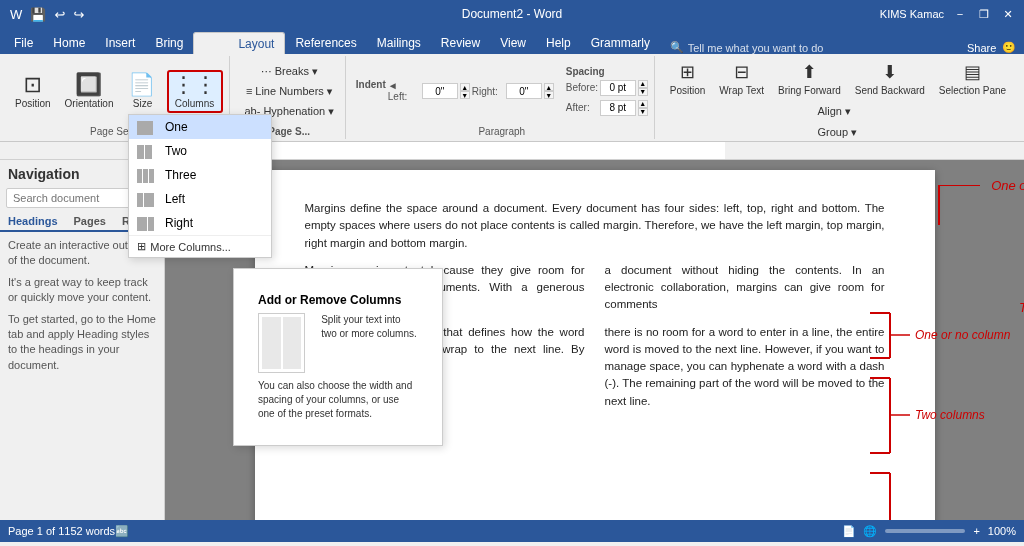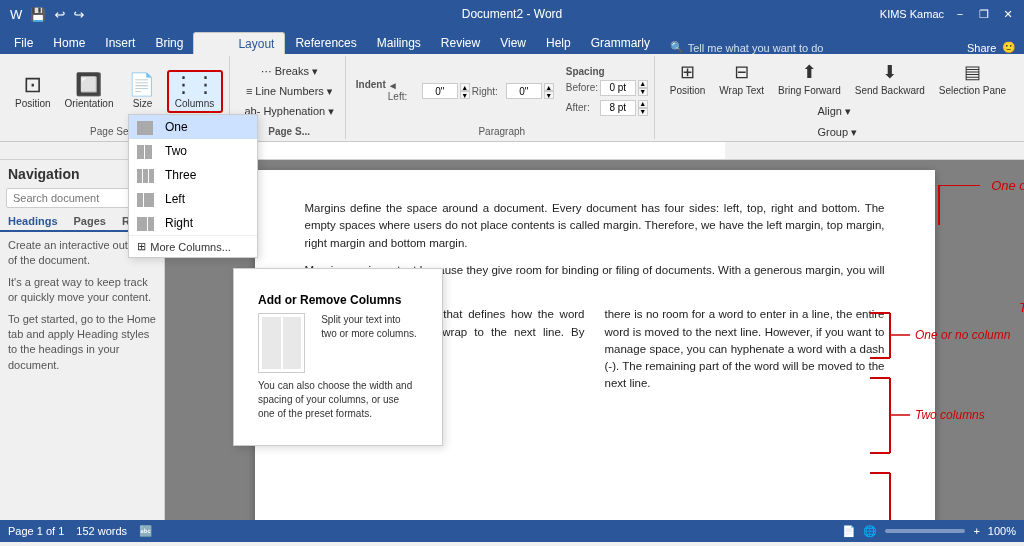--- a/index.html
+++ b/index.html
@@ -98,21 +98,21 @@
     .indent-label { width: 32px; color: #555; font-size: 10px; }
     .indent-input { width: 36px; height: 16px; border: 1px solid #ccc; font-size: 10px; padding: 0 2px; text-align: center; }
     .spinner-btns { display: flex; flex-direction: column; }
     .spin-btn { width: 10px; height: 8px; font-size: 7px; border: 1px solid #ccc; background: #f5f5f5; cursor: pointer; display: flex; align-items: center; justify-content: center; }
 
     
     .columns-dropdown {
       position: absolute;
       top: 114px;
       left: 128px;
-      width: 130px;
+      width: 144px;
       background: white;
       border: 1px solid #ccc;
       box-shadow: 2px 2px 8px rgba(0,0,0,0.15);
       z-index: 100;
     }
     .col-option {
       display: flex;
       align-items: center;
       padding: 4px 8px;
       cursor: pointer;
@@ -244,21 +244,21 @@
     .status-bar {
       height: 22px;
       background: #2b579a;
       color: white;
       display: flex;
       align-items: center;
       justify-content: space-between;
       padding: 0 8px;
       font-size: 11px;
     }
-    .status-left { display: flex; gap: 12px; }
+    .status-left { display: flex; }
     .status-right { display: flex; align-items: center; gap: 8px; }
     .zoom-slider { width: 80px; height: 4px; background: rgba(255,255,255,0.4); border-radius: 2px; }
     .zoom-pct { font-size: 11px; }
 
     
     .doc-wrapper { position: relative; }
   </style>
 </head>
 <body>
 
@@ -458,20 +458,21 @@
   </div>
 
   <div class="doc-area">
     <div class="doc-wrapper" style="position:relative;">
       <div class="doc-page">
 
         <p class="doc-paragraph">Margins define the space around a document. Every document has four sides: left, top, right and bottom. The empty spaces where users do not place contents is called margin. Therefore, we have the left margin, top margin, right margin and bottom margin.</p>
 
         <div class="doc-two-col">
           <div class="doc-col">Margins are important because they give room for binding or filing of documents. With a generous margin, you will bind or file</div>
+          <div class="doc-col">a document without hiding the contents. In an electronic collaboration, margins can give room for comments</div>
         </div>
 
         <div class="doc-two-col">
           <div class="doc-col">Hyphenation is a system that defines how the word that ends a line should wrap to the next line. By default, if</div>
           <div class="doc-col">there is no room for a word to enter in a line, the entire word is moved to the next line. However, if you want to manage space, you can hyphenate a word with a dash (-). The remaining part of the word will be moved to the next line.</div>
         </div>
       </div>
 
       <div style="position:absolute;top:30px;right:-160px;display:flex;align-items:center;gap:4px;">
         <div style="width:2px;height:40px;background:#cc0000;position:absolute;right:155px;top:-15px;"></div>

